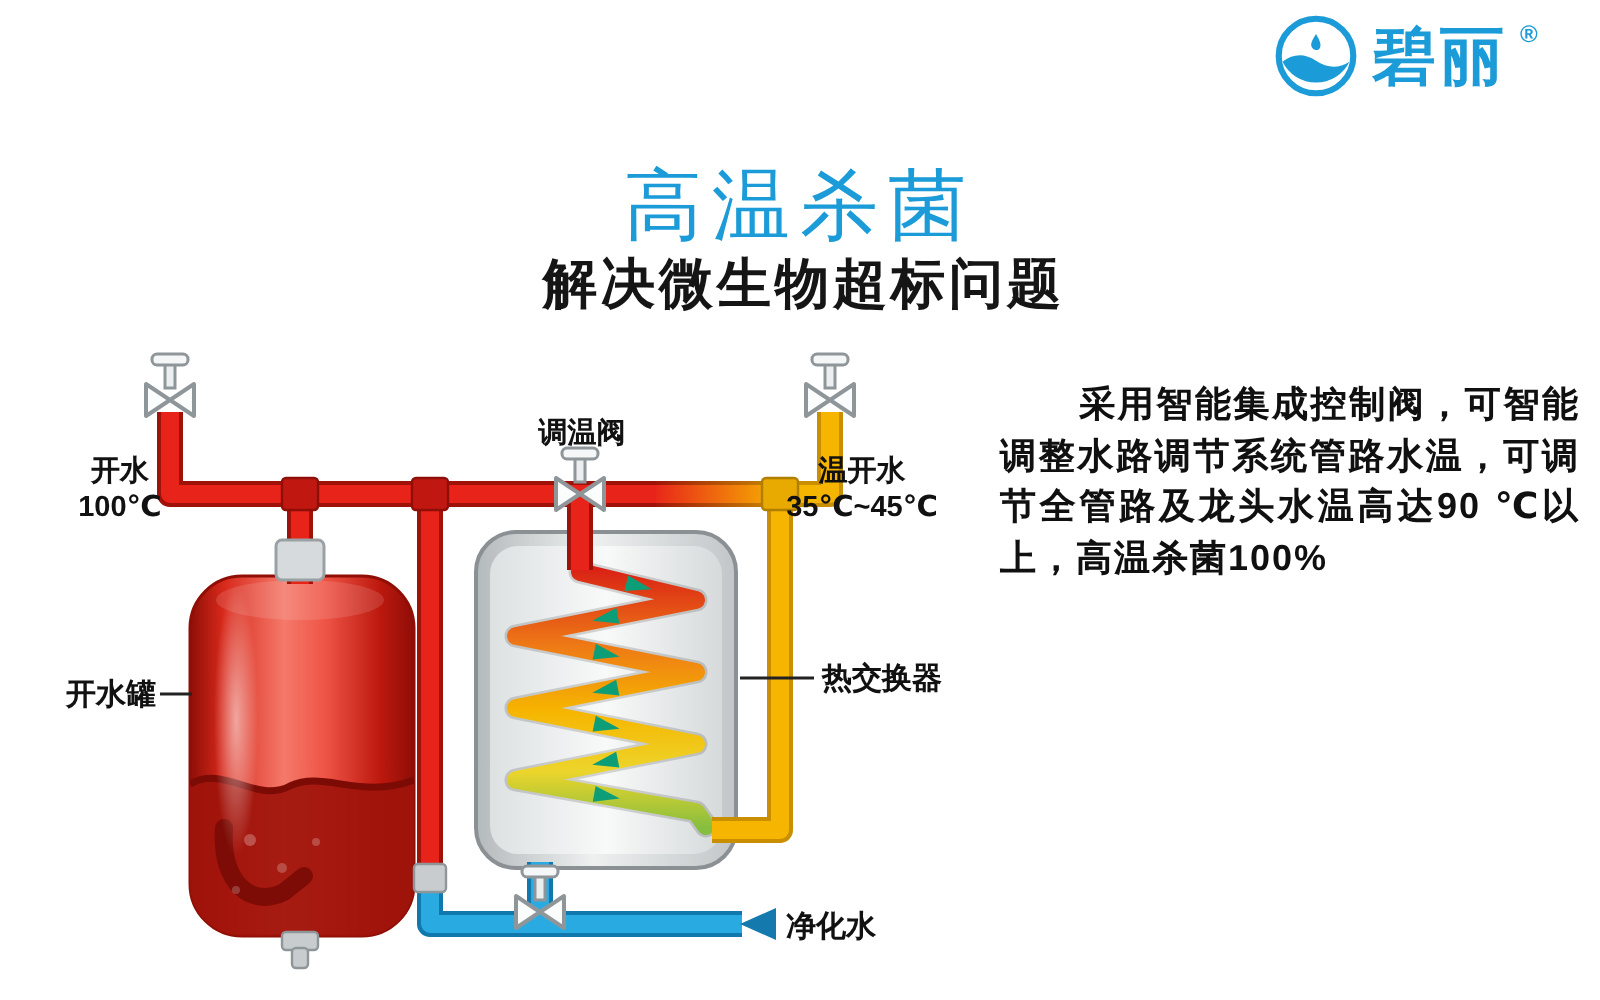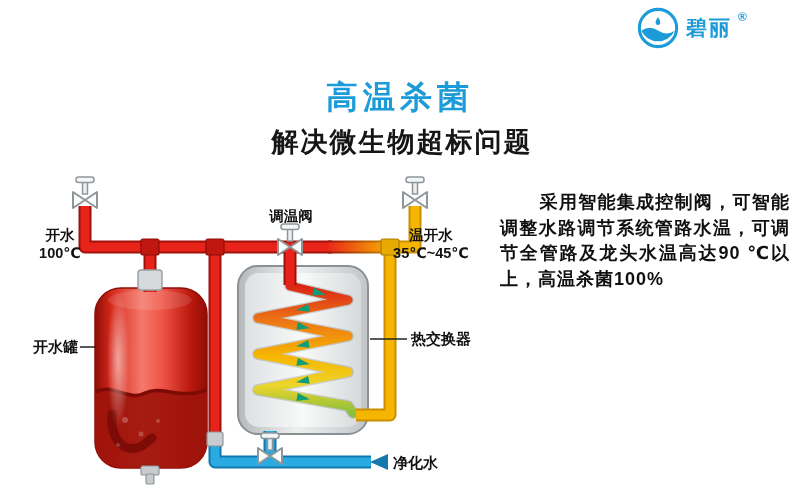--- a/index.html
+++ b/index.html
@@ -2,25 +2,25 @@
 <html><head>
 <meta charset="utf-8">
 <style>
   html,body{margin:0;padding:0;background:#ffffff;}
   .page{
     position:relative;width:800px;height:500px;overflow:hidden;background:#ffffff;
     font-family:"Liberation Sans","DejaVu Sans",sans-serif;
   }
   .logo{position:absolute;left:636px;top:6px;display:flex;align-items:flex-start;gap:6px;}
   .logo-icon{width:44px;height:44px;}
-  .logo-text{font-size:21px;font-weight:700;color:#1B9BD7;line-height:44px;letter-spacing:2px;}
+  .logo-text{font-size:32px;font-weight:700;color:#1B9BD7;line-height:44px;letter-spacing:2px;}
   .logo-reg{font-size:12px;color:#1B9BD7;margin-top:4px;font-weight:700;}
   .title{
     position:absolute;top:76px;left:0;width:100%;text-align:center;margin:0;
-    font-size:32px;font-weight:700;color:#1B9BD7;letter-spacing:5px;
+    font-size:39px;font-weight:400;color:#1B9BD7;letter-spacing:5px;
   }
   .subtitle{
     position:absolute;top:122px;left:0;width:100%;text-align:center;margin:2px;
     font-size:27px;font-weight:700;color:#151515;letter-spacing:2px;
   }
   .description{
     position:absolute;left:500px;top:190px;width:290px;margin:0;
     font-size:18px;font-weight:700;color:#101010;line-height:1.42;
     letter-spacing:1px;text-indent:2.2em;text-align:justify;
   }

